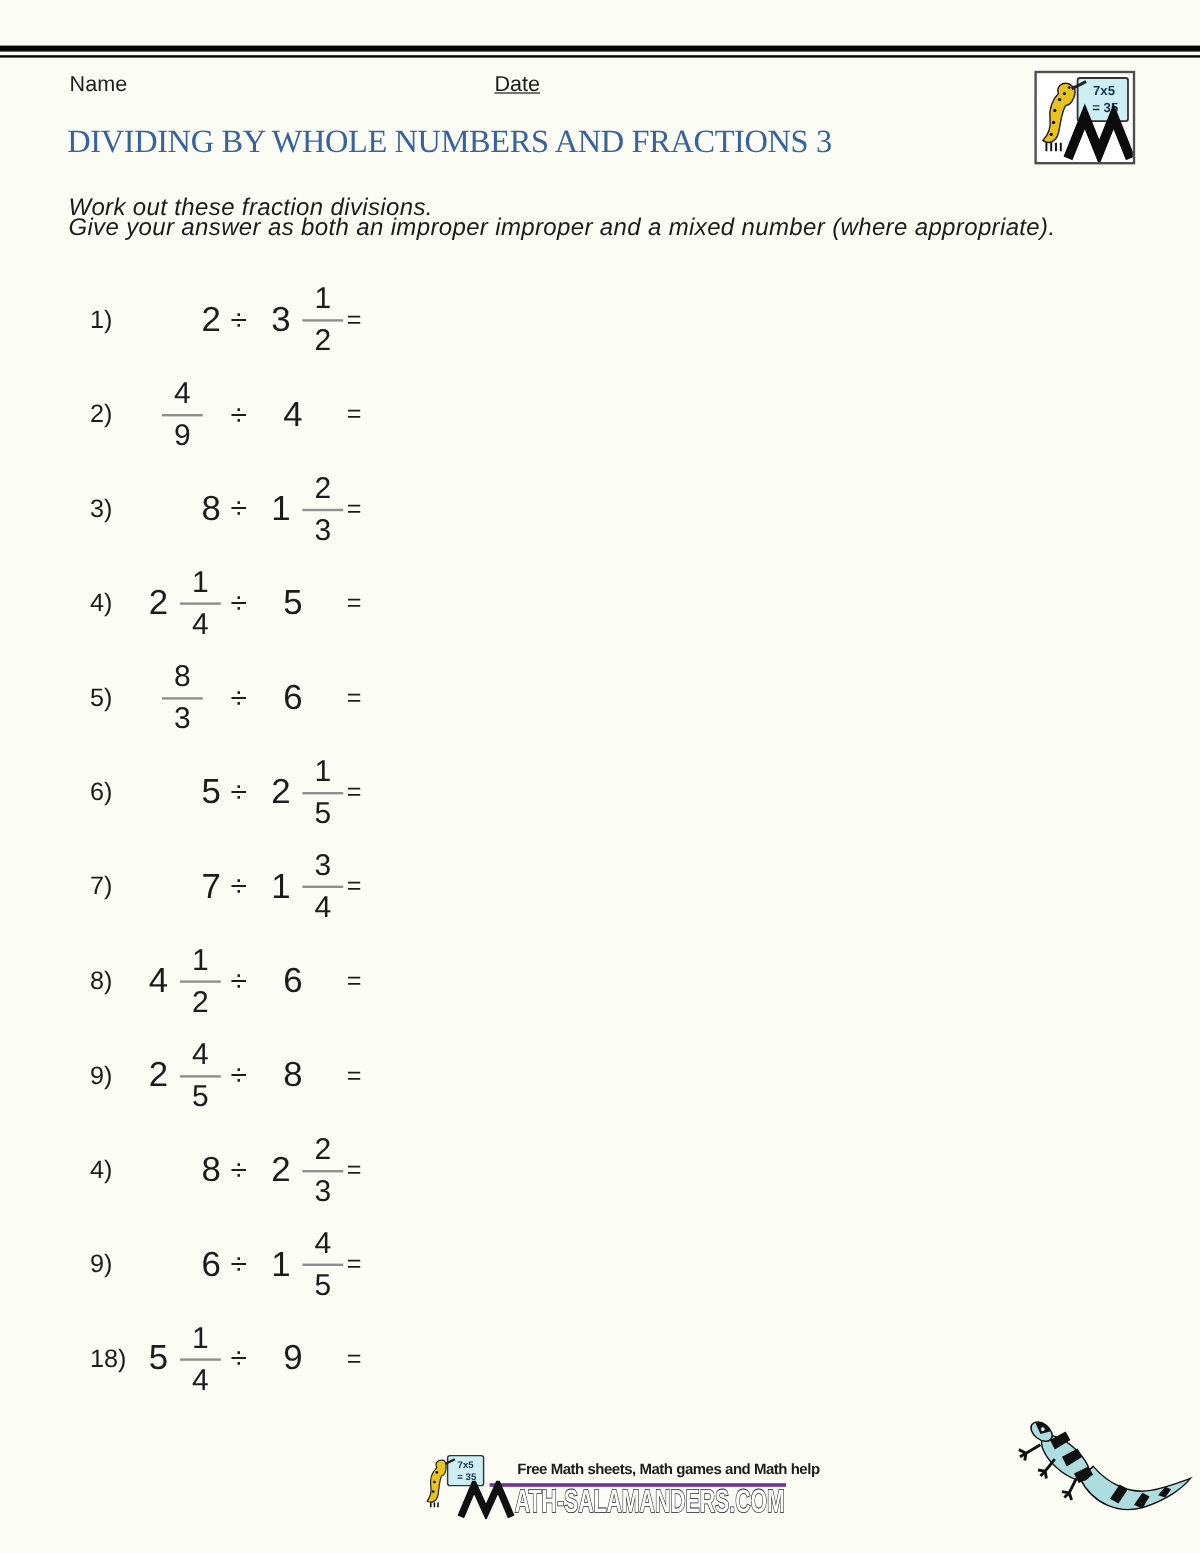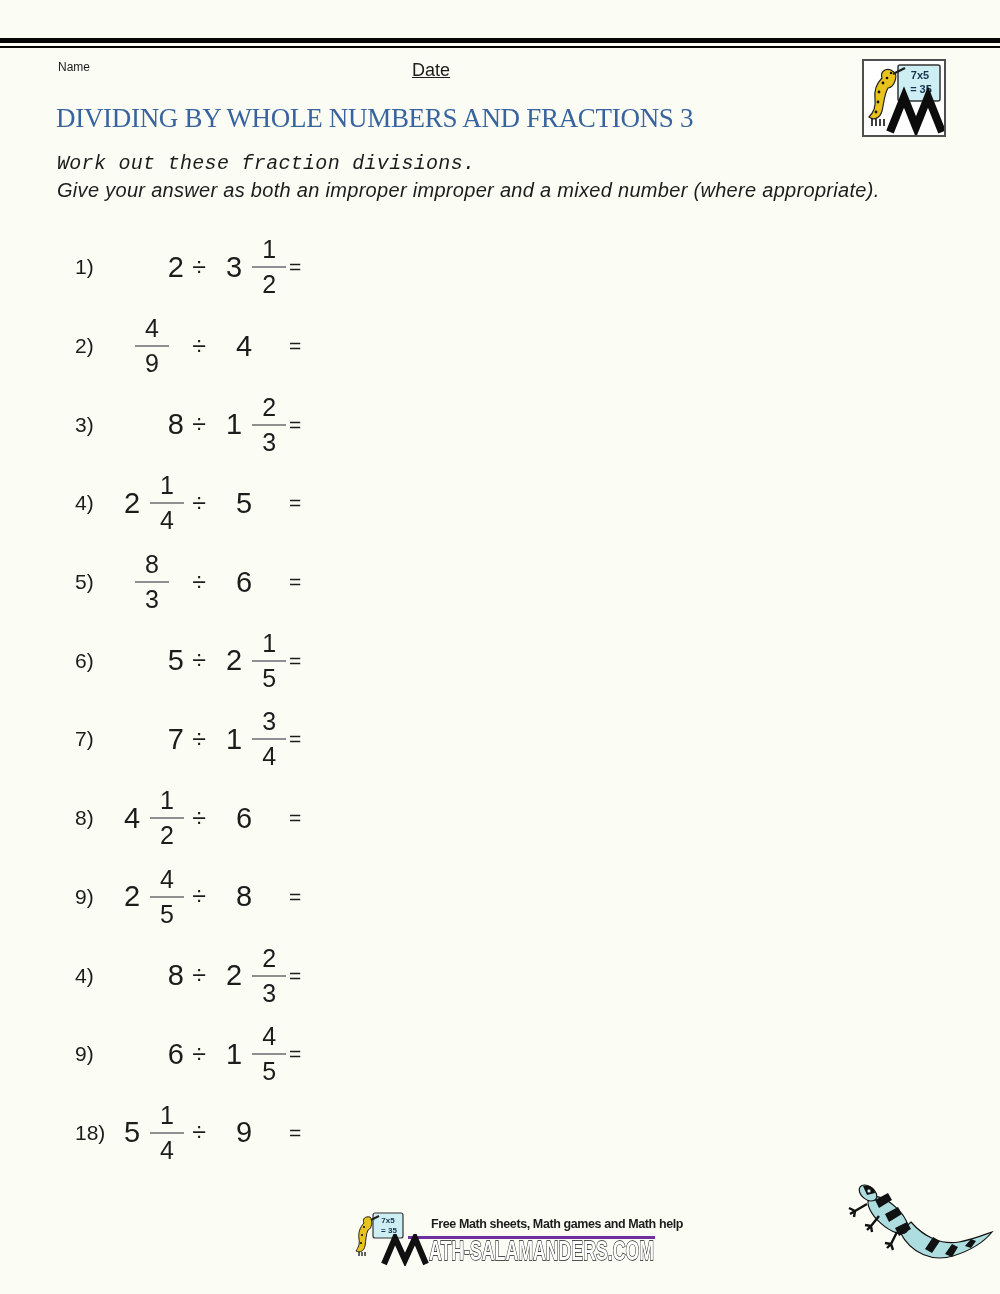--- a/index.html
+++ b/index.html
@@ -3,29 +3,29 @@
 <meta charset="utf-8">
 <style>
   html,body{margin:0;padding:0;}
   body{
     width:1000px;height:1294px;position:relative;overflow:hidden;
     background:#fbfdf5;color:#1c1c1c;
     font-family:"Liberation Sans",sans-serif;
   }
   .rule-thick{position:absolute;top:38px;left:0;width:1000px;height:5px;background:#060606;}
   .rule-thin{position:absolute;top:46px;left:0;width:1000px;height:2px;background:#060606;}
-  .name-label{position:absolute;left:58px;top:60px;font-size:12px;}
+  .name-label{position:absolute;left:58px;top:60px;font-size:18px;}
   .date-label{position:absolute;left:412px;top:60px;font-size:18px;text-decoration:underline;}
   .logo-box{position:absolute;left:862px;top:59px;width:84px;height:78px;background:#ffffff;
     border:2px solid #4f4f4f;box-sizing:border-box;}
   .page-title{position:absolute;left:56px;top:103px;white-space:nowrap;
     font-family:"Liberation Serif",serif;font-size:27px;letter-spacing:-0.3px;
     color:var(--title-blue,#38639e);}
   .inst{position:absolute;left:57px;font-style:italic;font-size:20px;letter-spacing:0.3px;white-space:nowrap;}
-  .inst1{top:152px;font-family:Liberation Mono, monospace;}
+  .inst1{top:162px;}
   .inst2{top:179px;}
 
   #problems{position:absolute;left:0;top:228px;width:360px;}
   .prow{position:relative;height:78.7px;}
   .slot{position:absolute;top:0;height:100%;display:flex;align-items:center;box-sizing:border-box;}
   .p-label{left:75px;width:42px;font-size:21px;}
   .p-op1{left:80px;width:104px;justify-content:flex-end;gap:10px;}
   .p-op1.fraconly{padding-right:15px;}
   .p-div{left:184px;width:30px;justify-content:center;font-size:25px;}
   .p-op2{left:212px;width:82px;gap:10px;}

